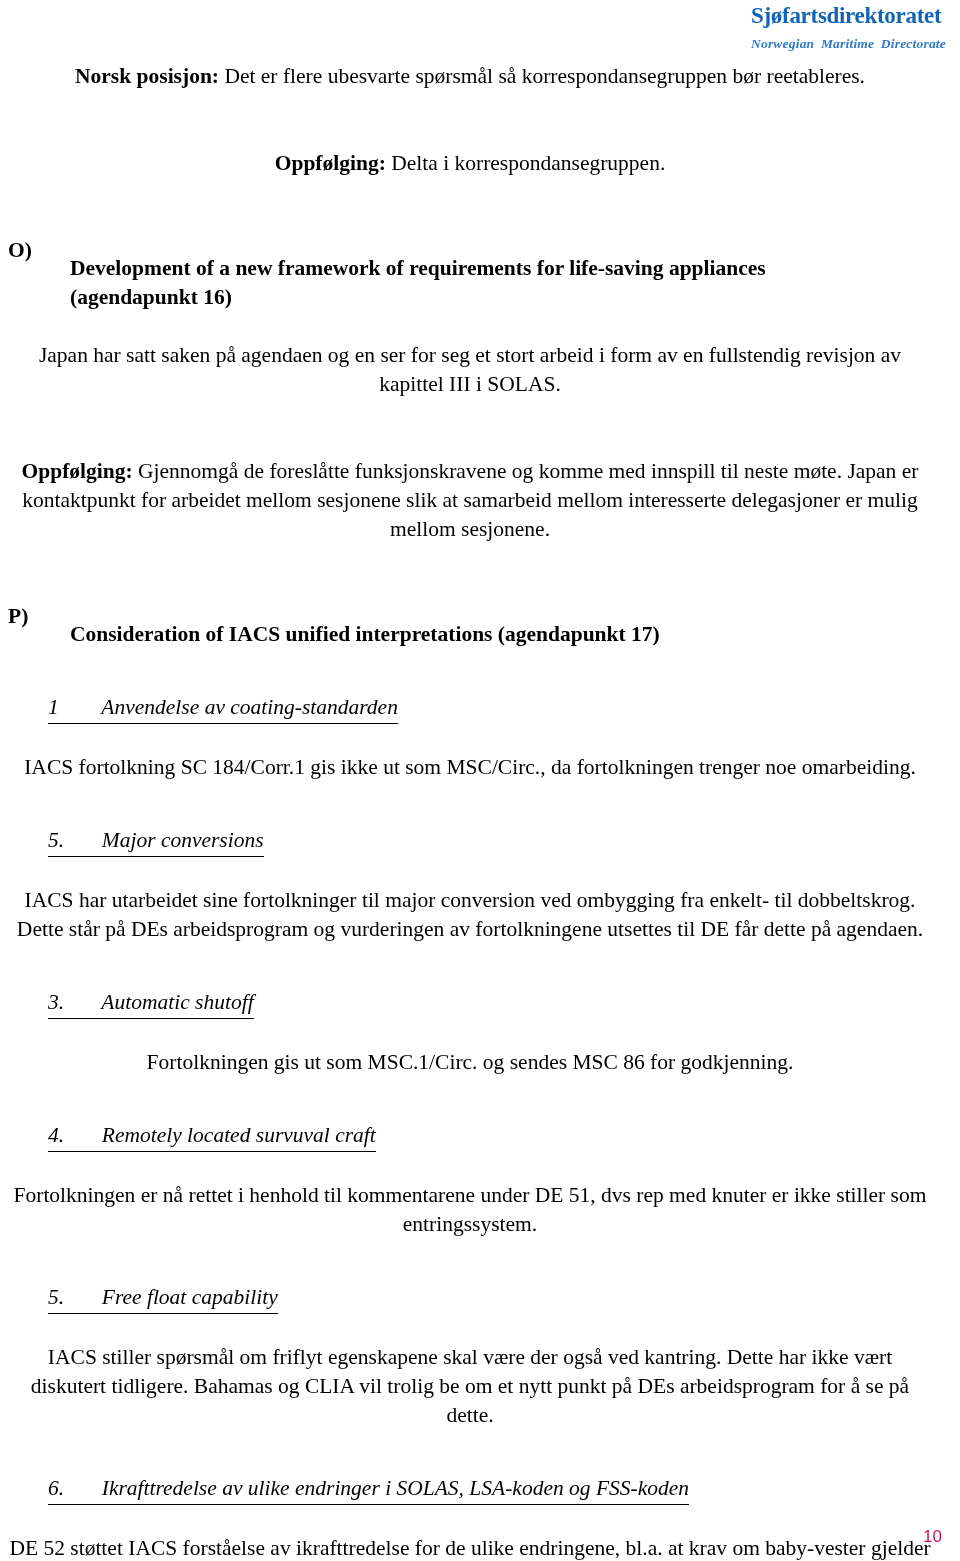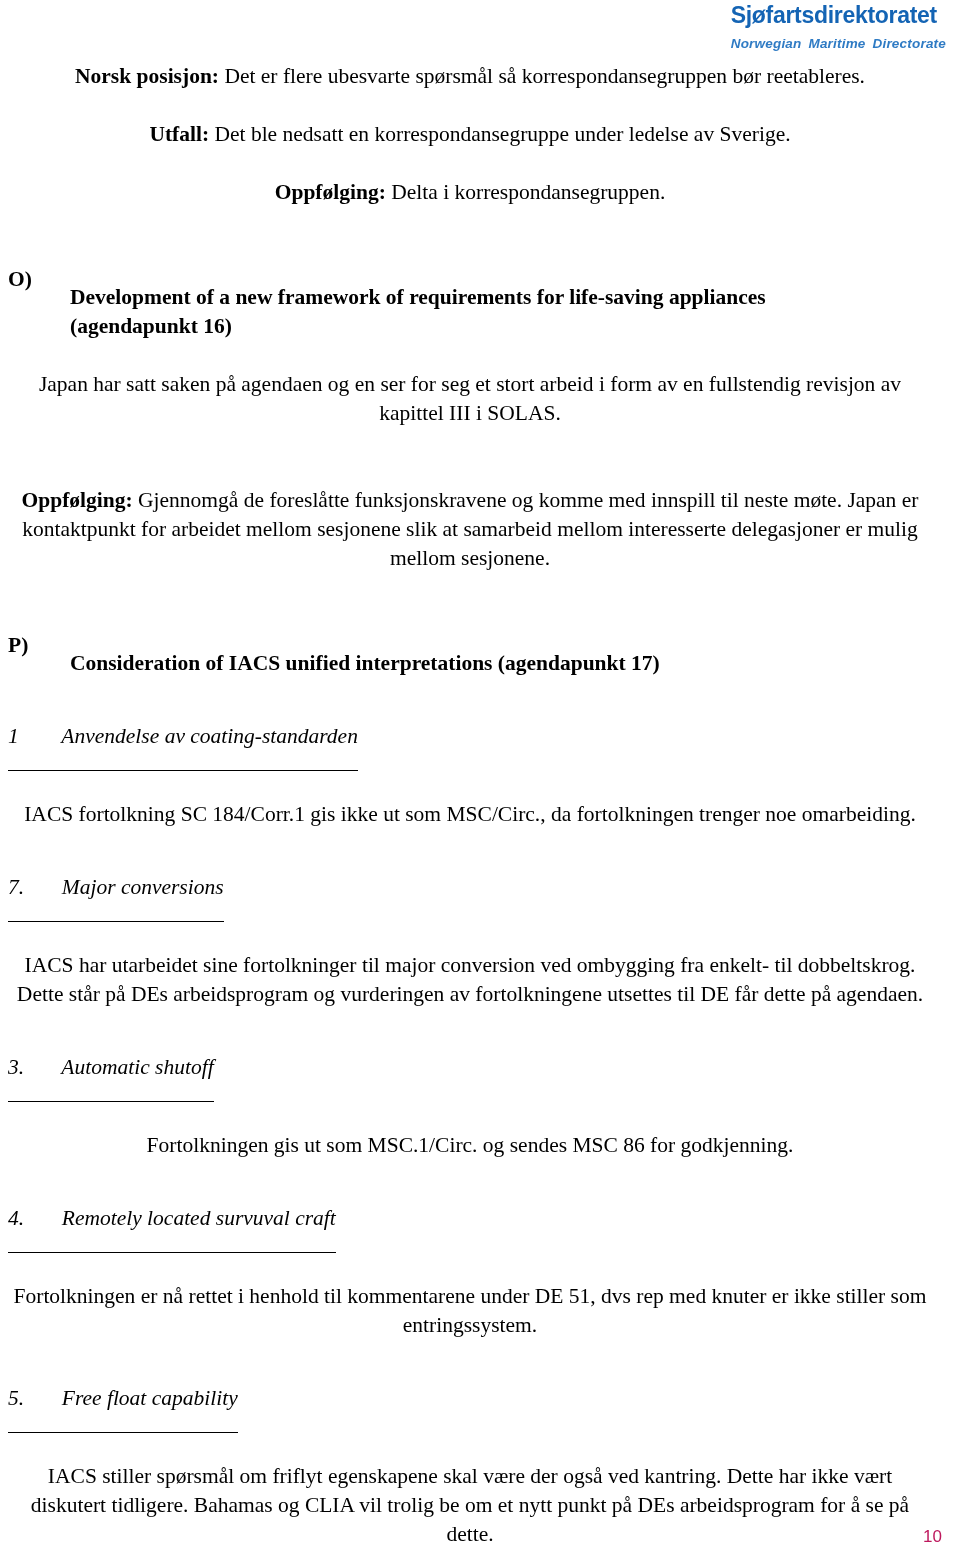--- a/index.html
+++ b/index.html
@@ -24,21 +24,21 @@
     height: 1561px;
     background: #ffffff;
   }
 
   
   .letterhead {
     position: absolute;
     right: 14px;
     top: 4px;
     text-align: left;
-    font-family: Liberation Sans, sans-serif;
+    font-family: Liberation Serif, serif;
     line-height: 1.0;
   }
   .lh-main {
     font-size: 23px;
     font-weight: bold;
     letter-spacing: -0.3px;
     display: block;
   }
   .lh-sub {
     font-size: 13.5px;
@@ -86,21 +86,22 @@
   }
 
   
   .num-head {
     font-size: 21.5px;
     line-height: 29px;
     font-style: italic;
     white-space: pre;
     display: inline-block;
     border-bottom: 1.6px solid #000;
-    padding-bottom: 19px;
+    padding-bottom: 1px;
+    margin-left: 40px;
   }
 
   
   .page-number {
     position: absolute;
     right: 18px;
     bottom: 14px;
     font-family: "Liberation Sans", "DejaVu Sans", sans-serif;
     font-size: 17px;
     color: #be185d;
@@ -115,21 +116,20 @@
     <span class="lh-main" id="lh-main" style="color: rgb(20, 100, 180);">Sjøfartsdirektoratet</span>
     <span class="lh-sub" id="lh-sub" style="color: rgb(47, 123, 196);">Norwegian  Maritime Directorate</span>
   </div>
 
   <div class="content">
 
     <p class="para"><span class="b">Norsk posisjon:</span><span> Det er flere ubesvarte spørsmål så korrespondansegruppen bør reetableres.</span></p>
 
     <div class="gap-md"></div>
 
-    <p class="para"><span class="b">Utfall:</span><span> Det ble nedsatt en korrespondansegruppe under ledelse av Sverige.</span></p>
 
     <div class="gap-md"></div>
 
     <p class="para"><span class="b">Oppfølging:</span><span> Delta i korrespondansegruppen.</span></p>
 
     <div class="gap-xl"></div>
 
     <div class="sec-head">
       <span class="marker">O)</span>
       <span class="title"><span>Development of a new framework of requirements for life-saving appliances</span><br><span>(agendapunkt 16)</span></span>
@@ -157,21 +157,21 @@
 
     <div>
       <span class="num-head">1	  Anvendelse av coating-standarden</span>
     </div>
     <div class="gap-md"></div>
     <p class="para">IACS fortolkning SC 184/Corr.1 gis ikke ut som MSC/Circ., da fortolkningen trenger noe omarbeiding.</p>
 
     <div class="gap-lg"></div>
 
     <div>
-      <span class="num-head">7.	  Major conversions</span>
+      <span class="num-head">5.	  Major conversions</span>
     </div>
     <div class="gap-md"></div>
     <p class="para">IACS har utarbeidet sine fortolkninger til major conversion ved ombygging fra enkelt- til dobbeltskrog. Dette står på DEs arbeidsprogram og vurderingen av fortolkningene utsettes til DE får dette på agendaen.</p>
 
     <div class="gap-lg"></div>
 
     <div>
       <span class="num-head">3.	  Automatic shutoff</span>
     </div>
     <div class="gap-md"></div>

